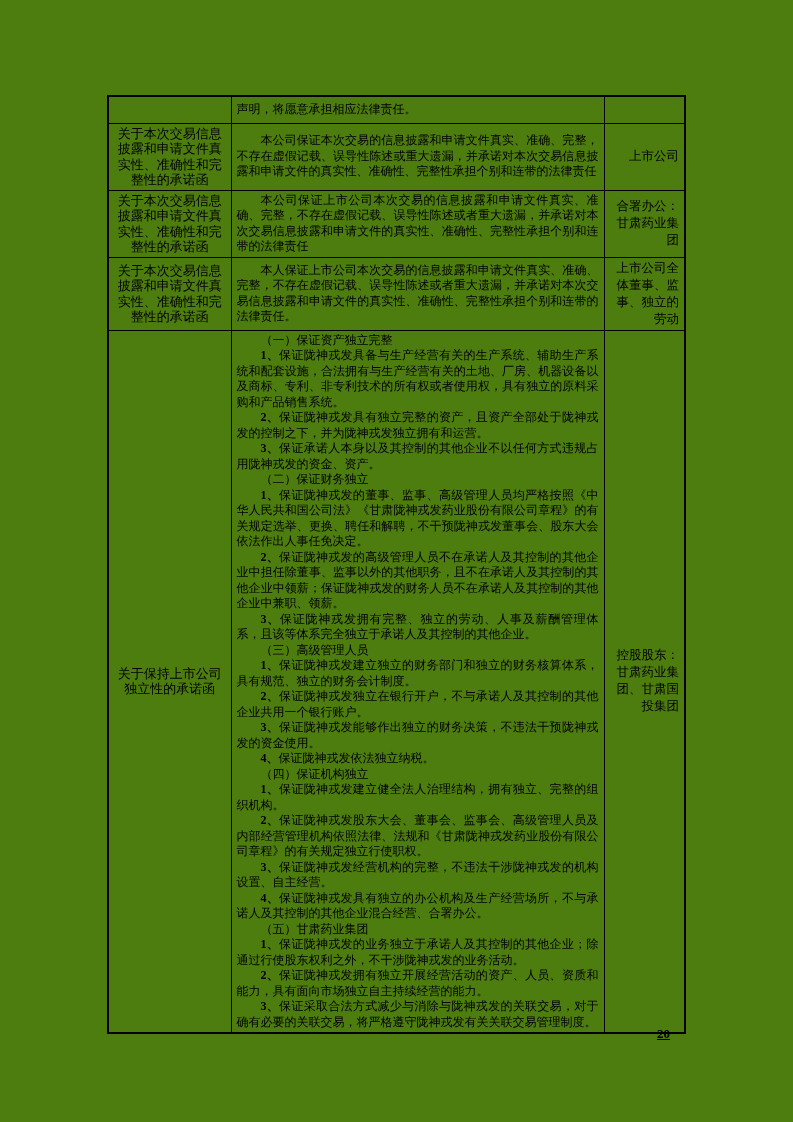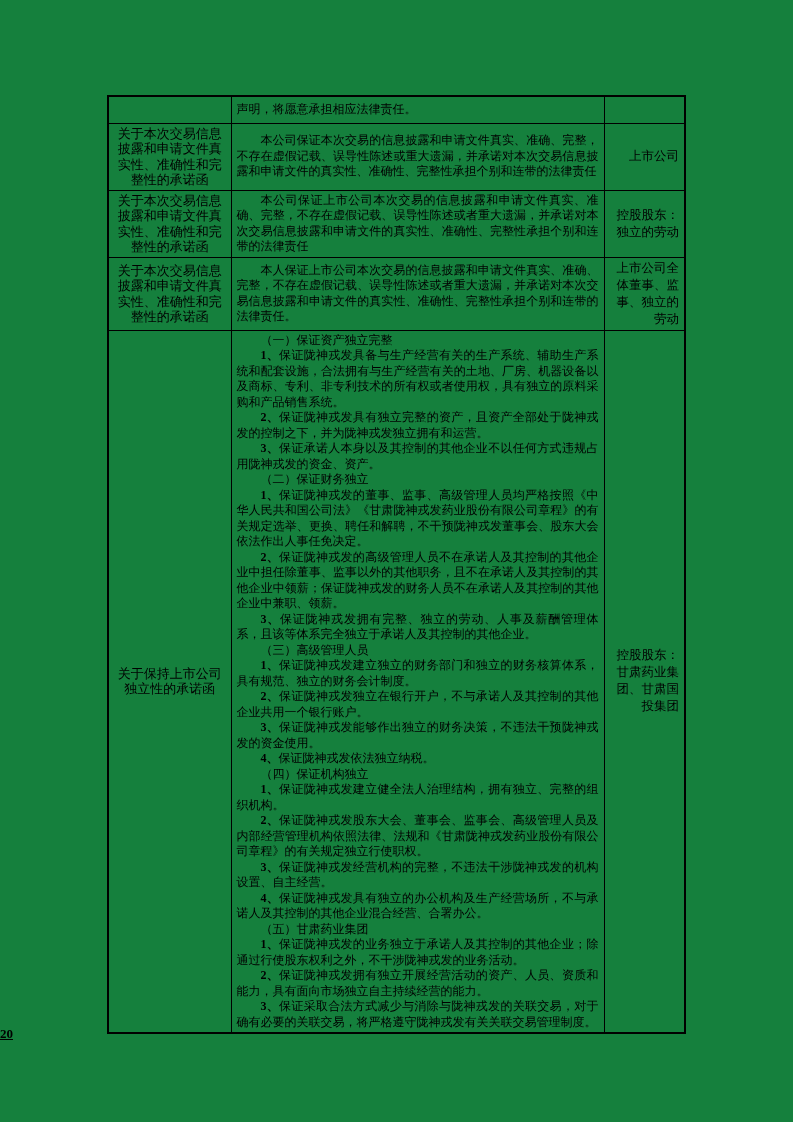--- a/index.html
+++ b/index.html
@@ -6,21 +6,21 @@
   html, body {
     margin: 0; padding: 0;
     background: #ffffff;
     font-family: "Liberation Serif", "DejaVu Serif", serif;
     color: #000000;
   }
   .page {
     position: relative;
     width: 793px;
     height: 1122px;
-    background: #15803d;
+    background: #4d7c0f;
     overflow: hidden;
   }
   table.commitments {
     position: absolute;
     left: 107px;
     top: 95px;
     width: 577px;
     border-collapse: collapse;
     table-layout: fixed;
     border: 2px solid #000;
@@ -60,20 +60,21 @@
     padding: 2px 6px;
     word-break: break-all;
     line-break: anywhere;
   }
   tbody tr:first-child td { height: 27px; }
   .page-number {
     position: absolute;
     top: 1026px;
     left: 0;
     width: 684px;
+    text-align: right;
     font-size: 13px;
     font-weight: bold;
     padding-right: 14px;
     text-decoration: underline;
   }
   b.num { font-weight: bold; }
 </style>
 </head>
 <body>
 
@@ -98,21 +99,21 @@
           <td class="cell-content">
             <p>本公司保证本次交易的信息披露和申请文件真实、准确、完整，不存在虚假记载、误导性陈述或重大遗漏，并承诺对本次交易信息披露和申请文件的真实性、准确性、完整性承担个别和连带的法律责任</p>
           </td>
           <td class="cell-party">上市公司</td>
         </tr>
         <tr>
           <td class="cell-title">关于本次交易信息披露和申请文件真实性、准确性和完整性的承诺函</td>
           <td class="cell-content">
             <p>本公司保证上市公司本次交易的信息披露和申请文件真实、准确、完整，不存在虚假记载、误导性陈述或者重大遗漏，并承诺对本次交易信息披露和申请文件的真实性、准确性、完整性承担个别和连带的法律责任</p>
           </td>
-          <td class="cell-party">控股股东：独立的劳动</td>
+          <td class="cell-party">合署办公：甘肃药业集团</td>
         </tr>
         <tr>
           <td class="cell-title">关于本次交易信息披露和申请文件真实性、准确性和完整性的承诺函</td>
           <td class="cell-content">
             <p>本人保证上市公司本次交易的信息披露和申请文件真实、准确、完整，不存在虚假记载、误导性陈述或者重大遗漏，并承诺对本次交易信息披露和申请文件的真实性、准确性、完整性承担个别和连带的法律责任。</p>
           </td>
           <td class="cell-party">上市公司全体董事、监事、独立的劳动</td>
         </tr>
         <tr>
           <td class="cell-title">关于保持上市公司独立性的承诺函</td>

